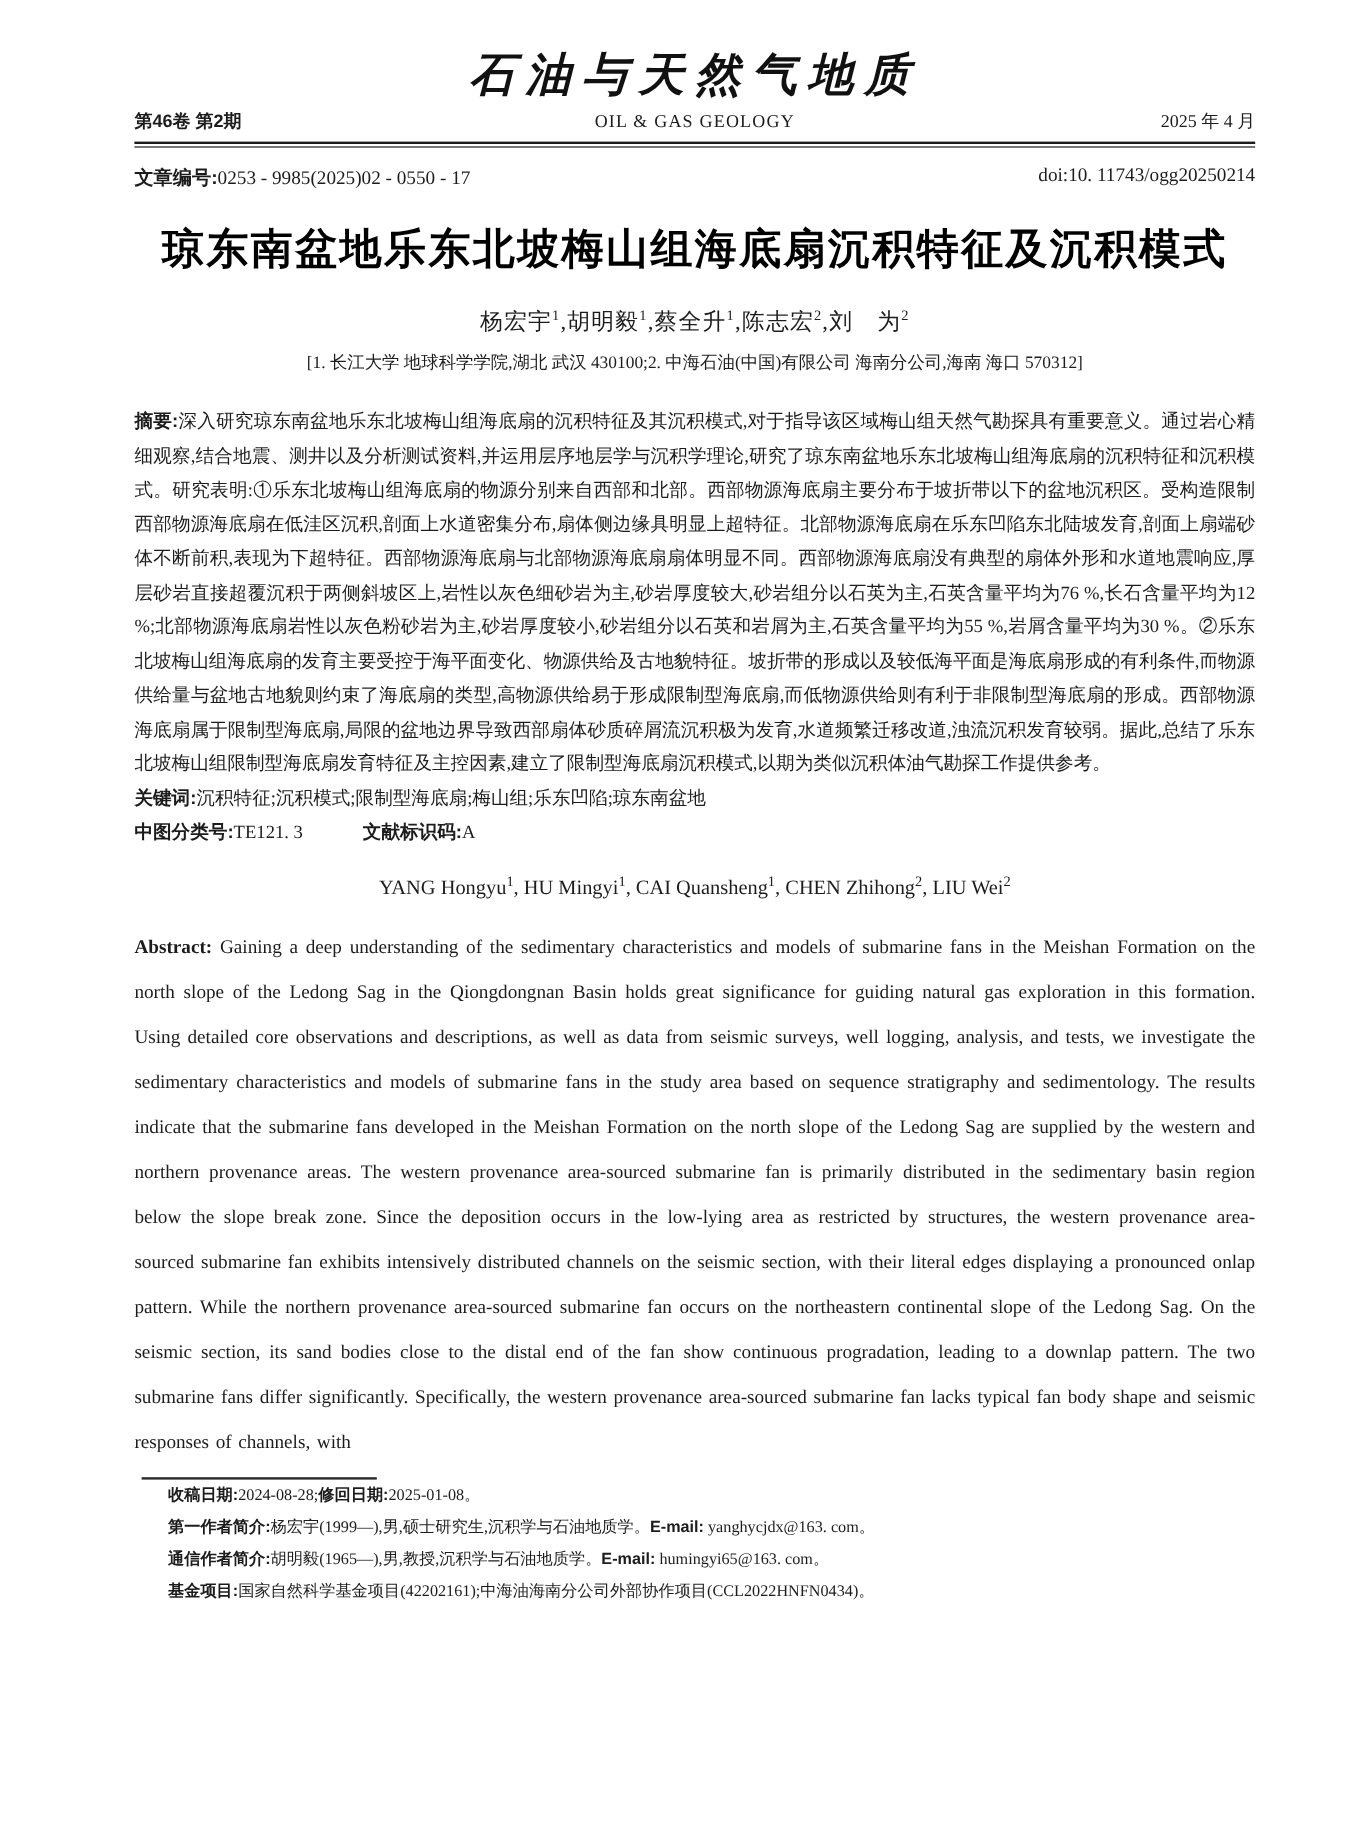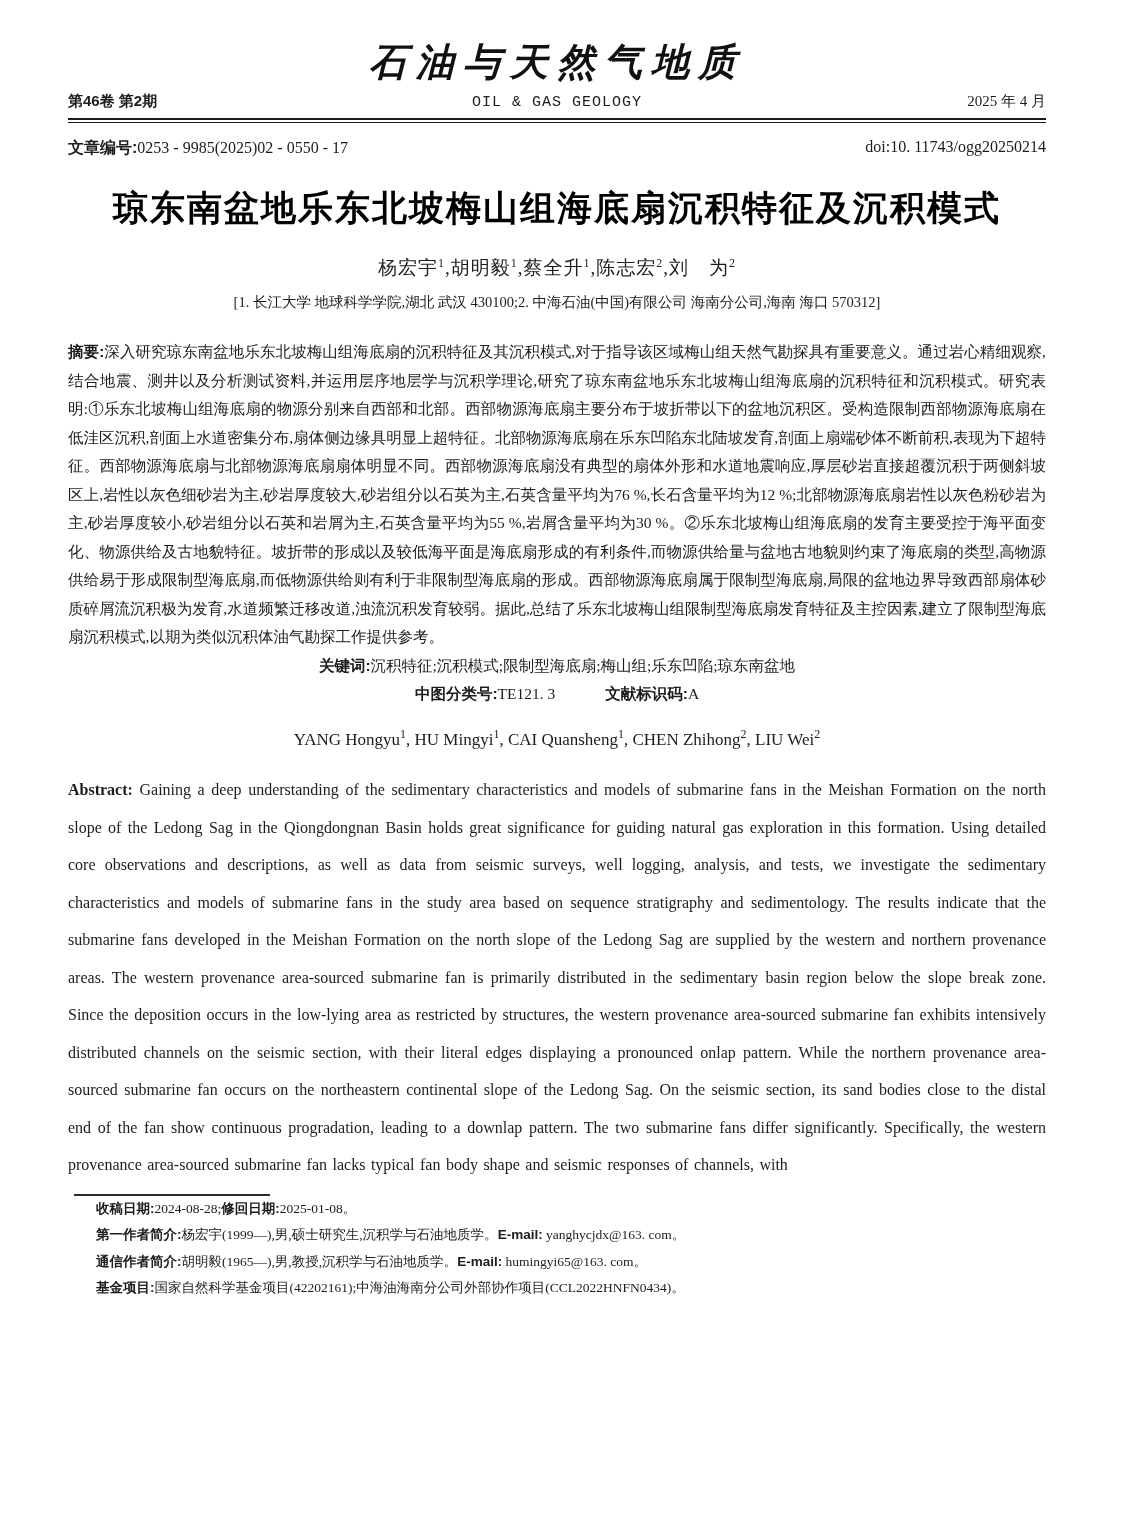--- a/index.html
+++ b/index.html
@@ -8,21 +8,21 @@
     background: #ffffff;
     width: 1134px;
     height: 1528px;
     overflow: hidden;
   }
   .page {
     position: relative;
     width: 1134px;
     height: 1528px;
     box-sizing: border-box;
-    padding: 36px 88px 0 68px;
+    padding: 36px 88px 0 112px;
     color: #1c1c1c;
     font-family: "Liberation Serif", serif;
   }
   
   .logo {
     text-align: center;
     font-family: "DejaVu Serif", serif;
     font-style: italic;
     font-weight: 700;
     font-size: 38px;
@@ -37,21 +37,21 @@
     margin-top: 4px;
     font-size: 15px;
   }
   .journal-row .vol {
     justify-self: start;
     font-family: "Liberation Sans", sans-serif;
     font-weight: 600;
   }
   .journal-row .jname {
     justify-self: center;
-    font-family: Liberation Mono, monospace;
+    font-family: Liberation Serif, serif;
     letter-spacing: 1px;
   }
   .journal-row .jdate {
     justify-self: end;
     font-family: "Liberation Serif", serif;
   }
   .rule-thick { border-top: 2px solid #1a1a1a; margin-top: 7px; }
   .rule-thin  { border-top: 1px solid #1a1a1a; margin-top: 2px; }
   
   .meta-row {
@@ -92,21 +92,21 @@
   
   .abs-cn {
     margin-top: 26px;
     font-size: 15.5px;
     line-height: 28.5px;
     text-align: justify;
   }
   .kw-cn, .clc-row {
     font-size: 15.5px;
     line-height: 28.5px;
-    text-align: center;
+    text-align: left;
   }
   .clc-gap { display: inline-block; width: 50px; }
   
   .title-en {
     margin-top: 30px;
     text-align: center;
     font-family: "Liberation Serif", serif;
     font-weight: 700;
     font-size: 24px;
     line-height: 44px;

